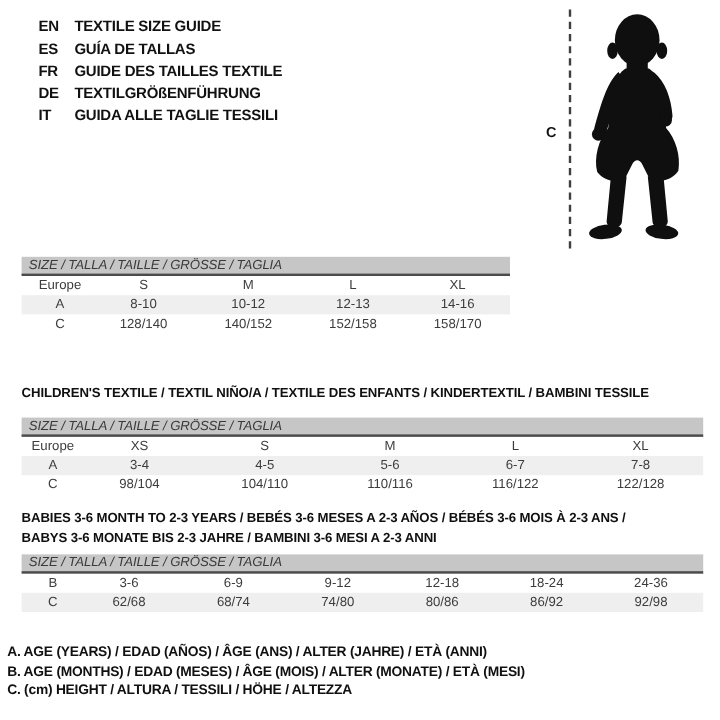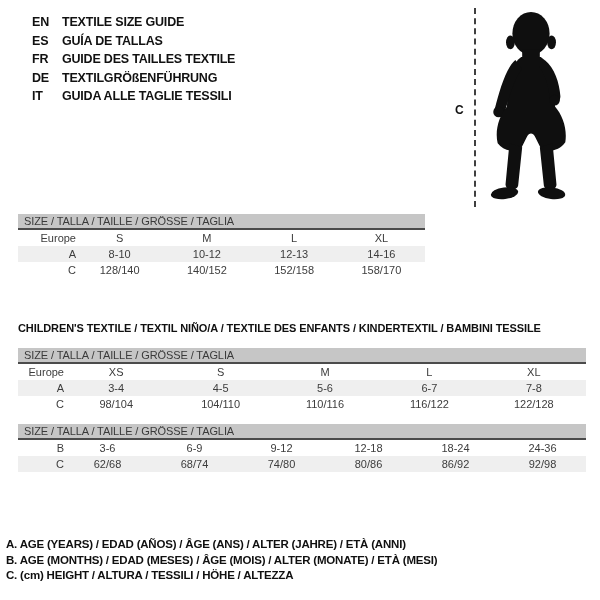--- a/index.html
+++ b/index.html
@@ -37,25 +37,25 @@
   .size-section { position:absolute; left:18px; }
   .section-title {
     font-weight:700; font-size:11px; line-height:16px;
     letter-spacing:-0.1px; color:#101010; white-space:nowrap;
   }
   .stable { width:100%; }
   .thead {
     height:16px; line-height:15px; background:#c6c6c6;
     border-bottom:2px solid #4b4b4b;
     padding-left:6px; font-size:11px; font-weight:400;
-    color:#3a3a3a; letter-spacing:-0.1px;
+    color:#3a3a3a; letter-spacing:-0.1px;font-style:italic;
   }
   .trow { display:flex; height:16px; line-height:16px; font-size:11px; color:#3c3c3c; }
   .trow.stripe { background:#efefef; }
-  .tlabel { flex:0 0 58px; padding-left:6px; text-align:right; }
+  .tlabel { flex:0 0 58px; padding-left:6px; text-align:center; }
   .sec-wide .tlabel { flex:0 0 46px; }
   .tcell { flex:1 1 0; text-align:center; }
 
   #sec-junior   { top:214px; width:407px; }
   #sec-junior   .section-title { margin-bottom:13px; }
   #sec-children { top:320px; width:568px; }
   #sec-children .section-title { margin-bottom:12px; }
   #sec-babies   { top:424px; width:568px; }
   #sec-babies   .section-title { line-height:16.5px; margin-bottom:5px; }
 
@@ -175,20 +175,24 @@
       <span class="tcell">98/104</span>
       <span class="tcell">104/110</span>
       <span class="tcell">110/116</span>
       <span class="tcell">116/122</span>
       <span class="tcell">122/128</span>
     </div>
   </div>
 </section>
 
 <section class="size-section sec-wide" id="sec-babies">
+  <h2 class="section-title">
+    <span>BABIES 3-6 MONTH TO 2-3 YEARS / BEBÉS 3-6 MESES A 2-3 AÑOS / BÉBÉS 3-6 MOIS À 2-3 ANS /</span><br>
+    <span>BABYS 3-6 MONATE BIS 2-3 JAHRE / BAMBINI 3-6 MESI A 2-3 ANNI</span>
+  </h2>
   <div class="stable">
     <div class="thead">SIZE / TALLA / TAILLE / GRÖSSE / TAGLIA</div>
     <div class="trow">
       <span class="tlabel">B</span>
       <span class="tcell">3-6</span>
       <span class="tcell">6-9</span>
       <span class="tcell">9-12</span>
       <span class="tcell">12-18</span>
       <span class="tcell">18-24</span>
       <span class="tcell">24-36</span>

